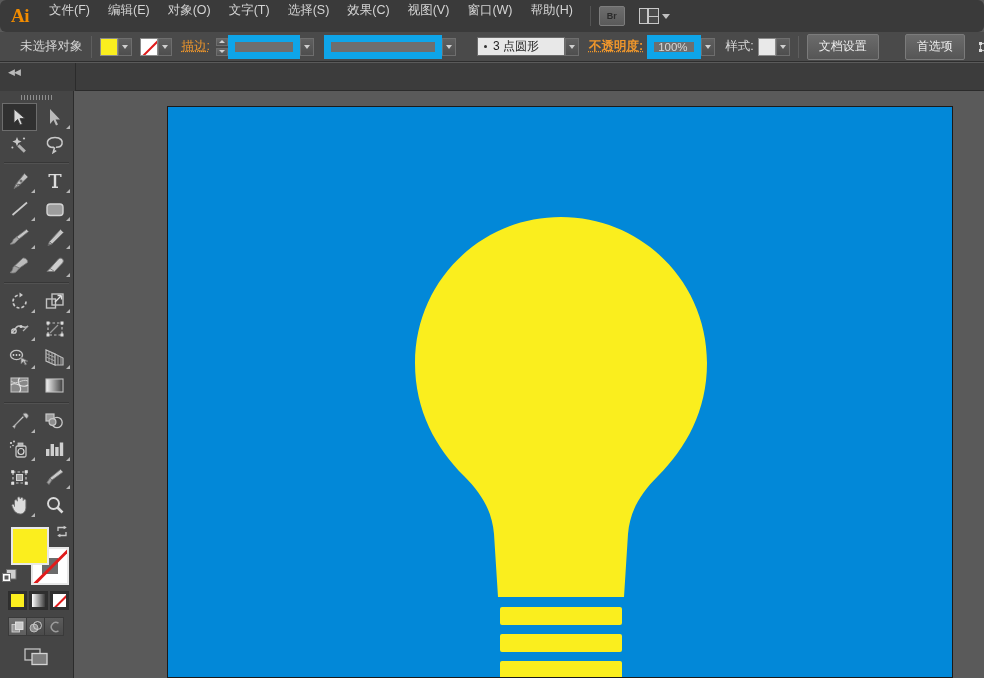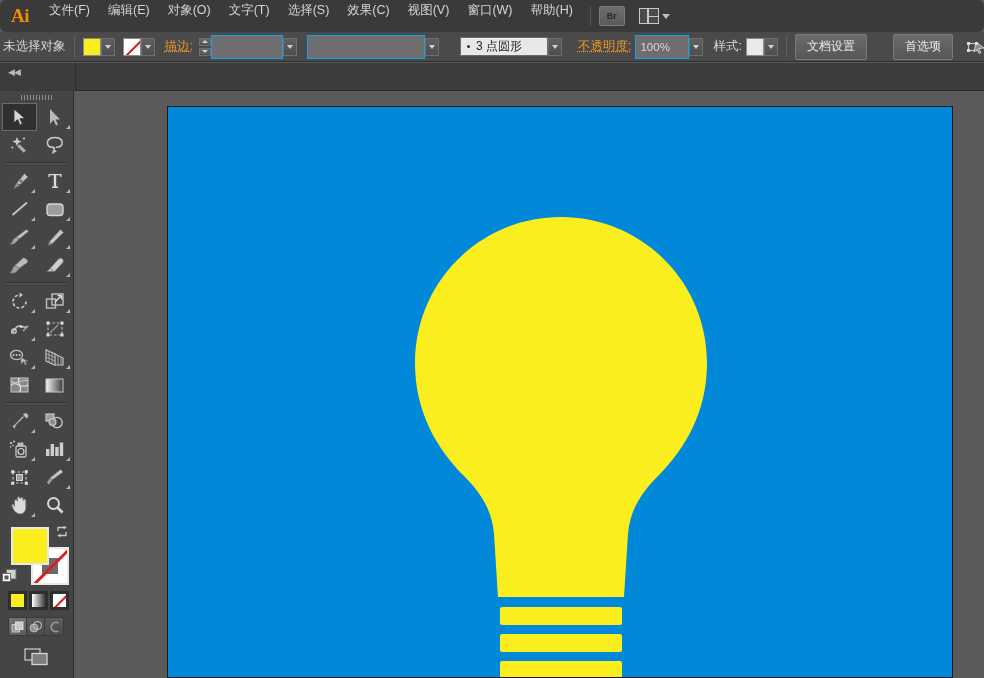--- a/index.html
+++ b/index.html
@@ -185,21 +185,21 @@
   }
   .spin-up .t {
     width:0;height:0;border-left:3px solid transparent;border-right:3px solid transparent;border-bottom:3px solid #d0d0d0;
   }
   .spin-dn .t {
     width:0;height:0;border-left:3px solid transparent;border-right:3px solid transparent;border-top:3px solid #d0d0d0;
   }
   .field {
     height: 24px;
     background: #8d8d8d;
-    border: 1px solid #0ea5e9;
+    border: 7px solid #0ea5e9;
     box-sizing: border-box;
     display: flex; align-items: center;
     padding-left: 4px;
     font-size: 11.5px;
     color: #eaeaea;
   }
   .field.dark {
     background: #6e6e6e;
     color: #d8d8d8;
   }
@@ -483,21 +483,21 @@
 
     <div class="arrange-btn">
       <div class="arrange-glyph"></div>
       <div class="tri-down"></div>
     </div>
   </div>
 
   <div class="controlbar">
     <div class="grip"></div>
 
-    <div class="cb-label" style="margin-left:0;text-align:right;">未选择对象</div>
+    <div class="cb-label" style="margin-left:17px;text-align:right;">未选择对象</div>
 
     <div class="cb-sep"></div>
 
     <div style="display:flex;align-items:center;">
       <div class="swatch-box" style="background:#FAEE1E;"></div>
       <div class="dropdown-arrow">
         <div class="tri-sm"></div>
       </div>
     </div>
 
@@ -536,21 +536,21 @@
     <div style="display:flex;align-items:center;margin-left:10px;padding-left:11px;">
       <div class="brush-sel">
         <span class="dot"></span>
         <span>3 点圆形</span>
       </div>
       <div class="dropdown-arrow">
         <div class="tri-sm"></div>
       </div>
     </div>
 
-    <div class="link-label" style="margin-left:16px;">不透明度:</div>
+    <div class="link-label" style="margin-left:10px;font-weight:bold;">不透明度:</div>
 
     <div style="display:flex;align-items:center;margin-left:4px;">
       <div class="field dark" style="width:54px;">100%</div>
       <div class="dropdown-arrow">
         <div class="tri-sm"></div>
       </div>
     </div>
 
     <div class="cb-label" style="margin-left:10px;">样式:</div>
 

